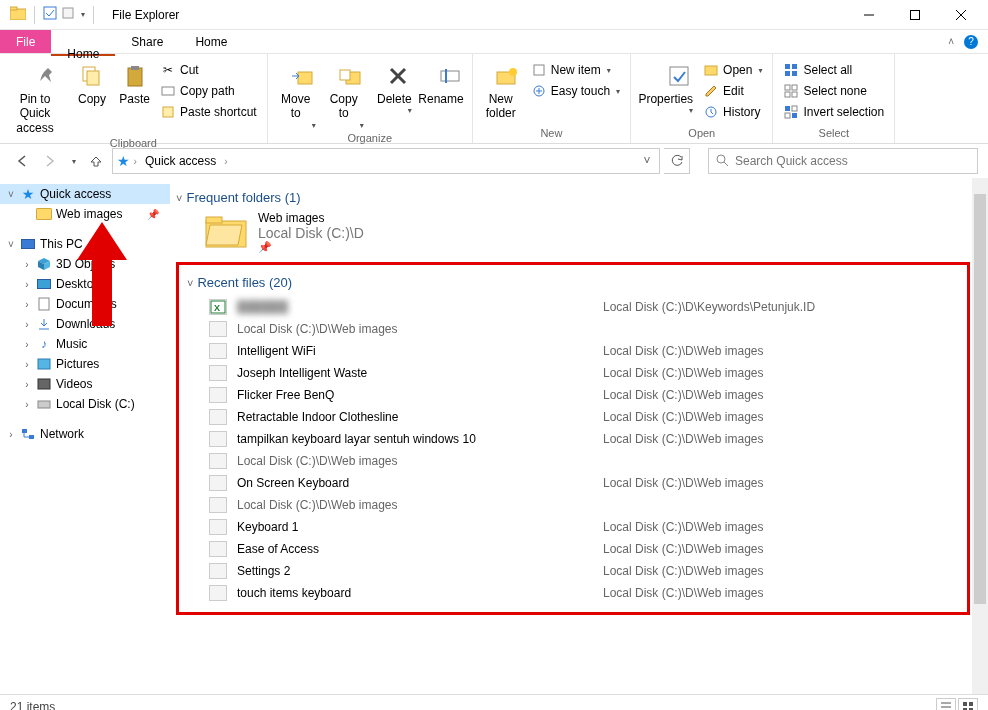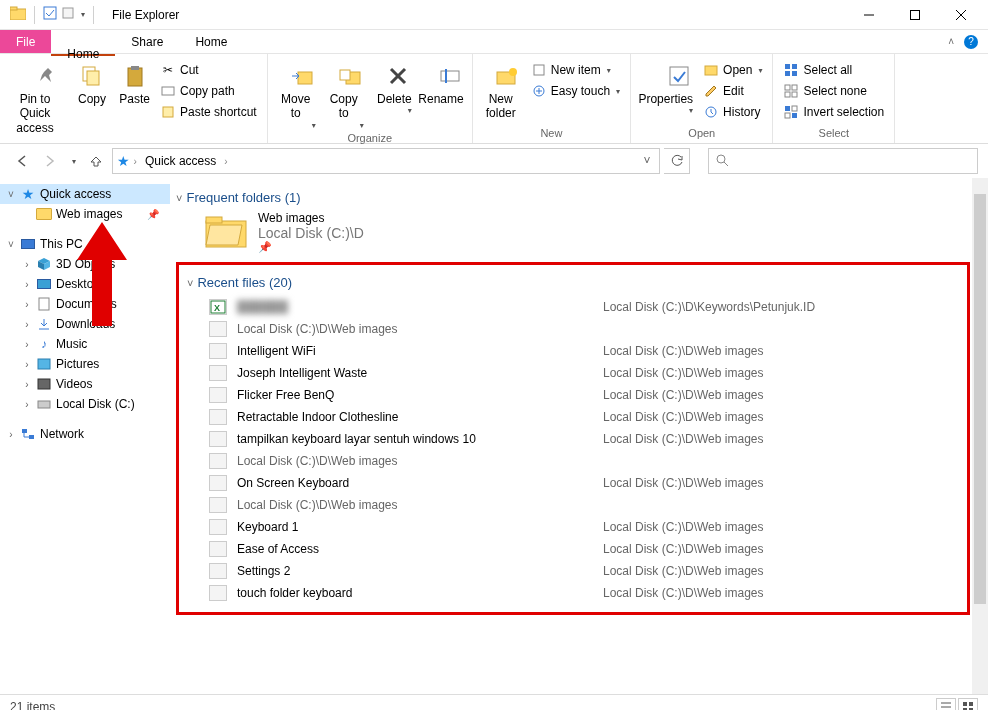--- a/index.html
+++ b/index.html
@@ -193,20 +193,21 @@
         <div class="small-btn">
             <span class="sicon">
               <svg width="14" height="14">
                 <rect x="2" y="2" width="10" height="10" fill="#ffeeaa" stroke="#d4a93c"></rect>
               </svg>
             </span>
             <span>Paste shortcut</span>
           </div>
       </div>
     </div>
+    <div class="ribbon-group-label">Clipboard</div>
   </div>
 
   <div class="ribbon-group">
     <div class="ribbon-group-body">
       <div class="big-btn" style="width:44px">
         <span class="bicon">
             <svg width="24" height="20">
               <rect x="8" y="6" width="14" height="12" fill="#ffd96a" stroke="#d4a93c"></rect>
               <path d="M2 10 L8 10 M6 7 L9 10 L6 13" stroke="#3a7bd5" fill="none"></path>
             </svg>
@@ -401,20 +402,21 @@
         <path d="M11 3 A5 5 0 1 0 12 8" fill="none" stroke="#555"></path>
         <path d="M12 2 L12 6 L8 5" fill="none" stroke="#555"></path>
       </svg>
     </div>
   <div style="width:10px"></div>
   <div class="searchbox">
     <span><svg width="14" height="14">
           <circle cx="6" cy="6" r="4" fill="none" stroke="#888"></circle>
           <line x1="9" y1="9" x2="13" y2="13" stroke="#888"></line>
         </svg></span>
+    <input placeholder="Search Quick access" style="">
   </div>
 </div>
 
 <div class="main">
   <div class="nav-pane">
     <div class="tree-item selected">
       <span class="tree-chev">˅</span>
       <span class="tree-icon ico-star">★</span>
       <span class="tree-label">Quick access</span>
     </div>
@@ -603,21 +605,21 @@
             <div class="rname">Ease of Access</div>
             <div class="rpath">Local Disk (C:)\D\Web images</div>
           </div>
           <div class="recent-row">
             <div class="ricon"></div>
             <div class="rname">Settings 2</div>
             <div class="rpath">Local Disk (C:)\D\Web images</div>
           </div>
           <div class="recent-row">
             <div class="ricon"></div>
-            <div class="rname">touch folder keyboard</div>
+            <div class="rname">touch items keyboard</div>
             <div class="rpath">Local Disk (C:)\D\Web images</div>
           </div>
         </div>
     </div>
 
     <div class="scrollbar-v">
         <div class="thumb"></div>
       </div>
   </div>
 </div>

